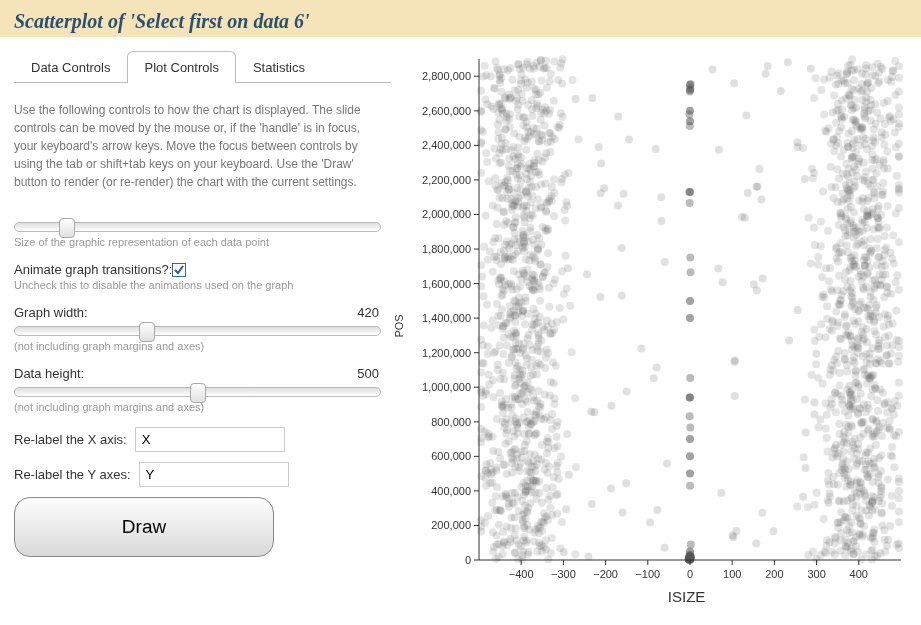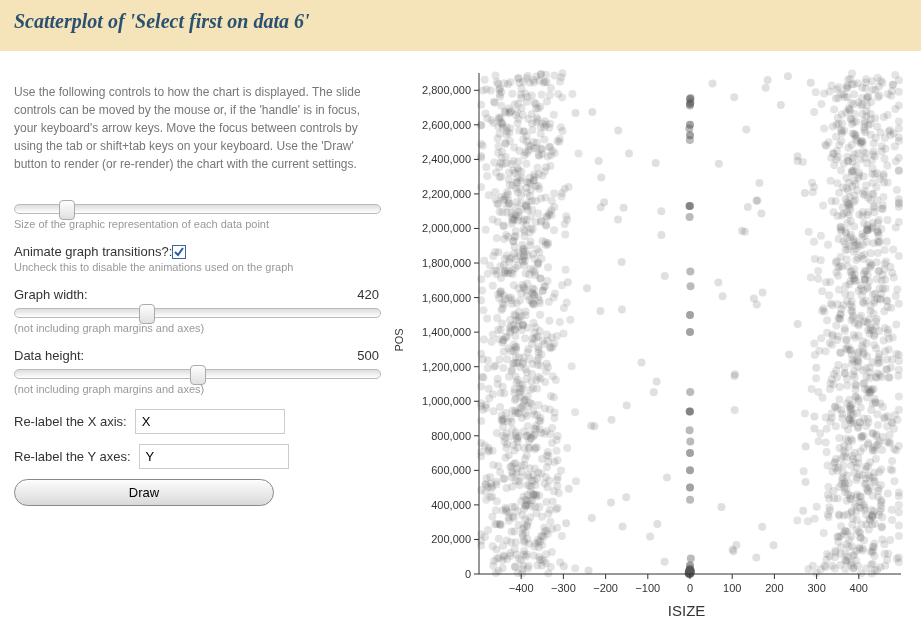--- a/index.html
+++ b/index.html
@@ -1,18 +1,18 @@
 <!DOCTYPE html>
 <html><head>
 <meta charset="utf-8">
 <style>
   * { box-sizing: border-box; }
   html, body { margin: 0; padding: 0; font-family: "Lucida Grande", "Helvetica Neue", Arial, sans-serif; font-size: 13px; color: #333; background: #fff; }
   .container { width: 921px; height: 625px; position: relative; }
-  .header { background: #f5e3b9; padding: 10px 14px 18px 14px; }
+  .header { background: #f5e3b9; padding: 10px 14px 4px 14px; }
   .header h1 { margin: 0; font-size: 20px; font-weight: bold; color: #2b5170; font-style: italic; font-family: Georgia, "Times New Roman", serif; }
   .body { display: flex; padding: 14px 10px 10px 14px; gap: 10px; }
   .left { width: 380px; }
   .right { flex: 1; position: relative; }
   .tabs { display: flex; border-bottom: 1px solid #bbb; }
   .tab { padding: 8px 16px; border: 1px solid transparent; border-bottom: none; cursor: pointer; color: #333; font-size: 13px; border-top-left-radius: 6px; border-top-right-radius: 6px; margin-bottom: -1px; background: transparent; }
   .tab.active { border-color: #bbb; background: #fff; font-weight: 500; }
   .tab-content { padding: 18px 6px 10px 0; }
   .help { color: #777; font-size: 12px; line-height: 1.5; margin-bottom: 31px; }
   .control { margin-bottom: 14px; }
@@ -20,37 +20,42 @@
   .control-label { color: #333; font-size: 13px; }
   .control-value { color: #333; font-size: 13px; }
   .slider-track { height: 10px; background: linear-gradient(to bottom, #ddd, #fff); border: 1px solid #bbb; border-radius: 5px; margin: 6px 4px 4px 0; position: relative; }
   .slider-handle { position: absolute; top: -5px; width: 16px; height: 20px; background: linear-gradient(to bottom, #fefefe, #e0e0e0); border: 1px solid #aaa; border-radius: 4px; cursor: pointer; }
   .hint { color: #999; font-size: 11px; margin-top: 0; }
   .chk-row { display: flex; align-items: center; gap: 0; margin-bottom: 2px; }
   .chk { width: 14px; height: 14px; border: 1px solid #3a67a3; background: #fff; display: inline-flex; align-items: center; justify-content: center; cursor: pointer; }
   .chk svg { width: 12px; height: 12px; }
   .text-row { display: flex; align-items: center; gap: 8px; margin-bottom: 10px; }
   .text-row input[type=text] { width: 150px; padding: 4px 6px; border: 1px solid #ccc; font-size: 13px; background: #fff; }
-  .draw-btn { width: 260px; padding: 5px 0; margin-top: 8px; border: 1px solid #888; border-radius: 16px; background: linear-gradient(to bottom, #fdfdfd, #d9d9d9); font-size: 13px; cursor: pointer; display: block; }
+  .draw-btn { width: 260px; padding: 18px 0; margin-top: 8px; border: 1px solid #888; border-radius: 16px; background: linear-gradient(to bottom, #fdfdfd, #d9d9d9); font-size: 19px; cursor: pointer; display: block; }
   
   .chart-wrap { position: relative; width: 510px; height: 550px; }
   .y-axis-label { position: absolute; left: -2px; top: 50%; transform: translate(-50%, -50%) rotate(-90deg); font-size: 11px; color: #333; }
   .x-axis-label { position: absolute; bottom: -4px; left: 56%; transform: translateX(-50%); font-size: 15px; color: #333; }
   svg.plot { display: block; }
 </style>
 </head>
 <body>
 <div class="container">
 
 <div class="header">
   <h1>Scatterplot of 'Select first on data 6'</h1>
 </div>
 
 <div class="body">
   <div class="left">
+    <div class="tabs">
+      <div class="tab">Data Controls</div>
+      <div class="tab active">Plot Controls</div>
+      <div class="tab">Statistics</div>
+    </div>
     <div class="tab-content">
       <div class="help">Use the following controls to how the chart is displayed. The slide controls can be moved by the mouse or, if the 'handle' is in focus, your keyboard's arrow keys. Move the focus between controls by using the tab or shift+tab keys on your keyboard. Use the 'Draw' button to render (or re-render) the chart with the current settings.</div>
 
       <div class="control">
         <div class="slider-track">
           <div class="slider-handle" id="h-point" style="left: 12%;"></div>
         </div>
         <div class="hint">Size of the graphic representation of each data point</div>
       </div>
 

